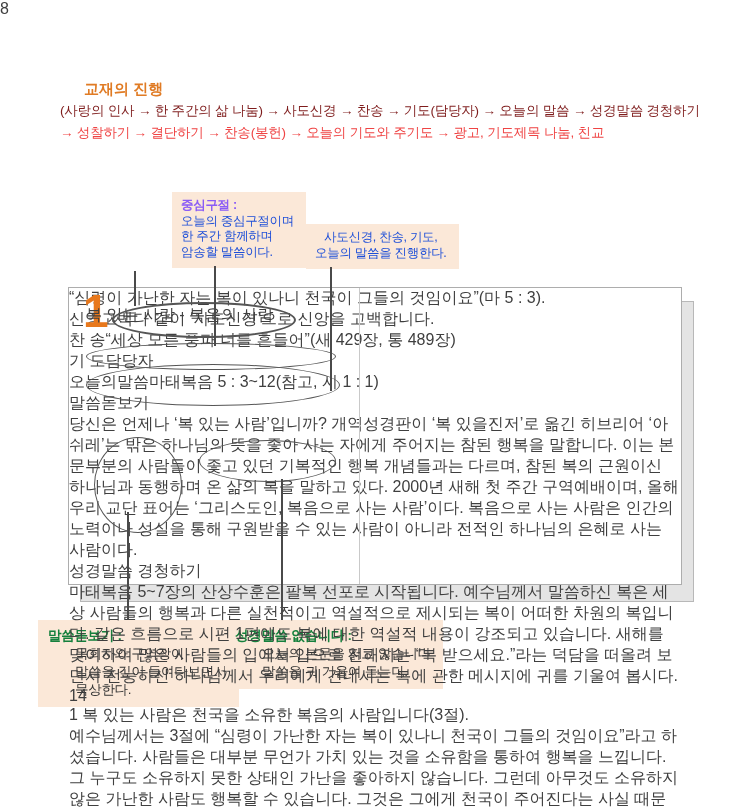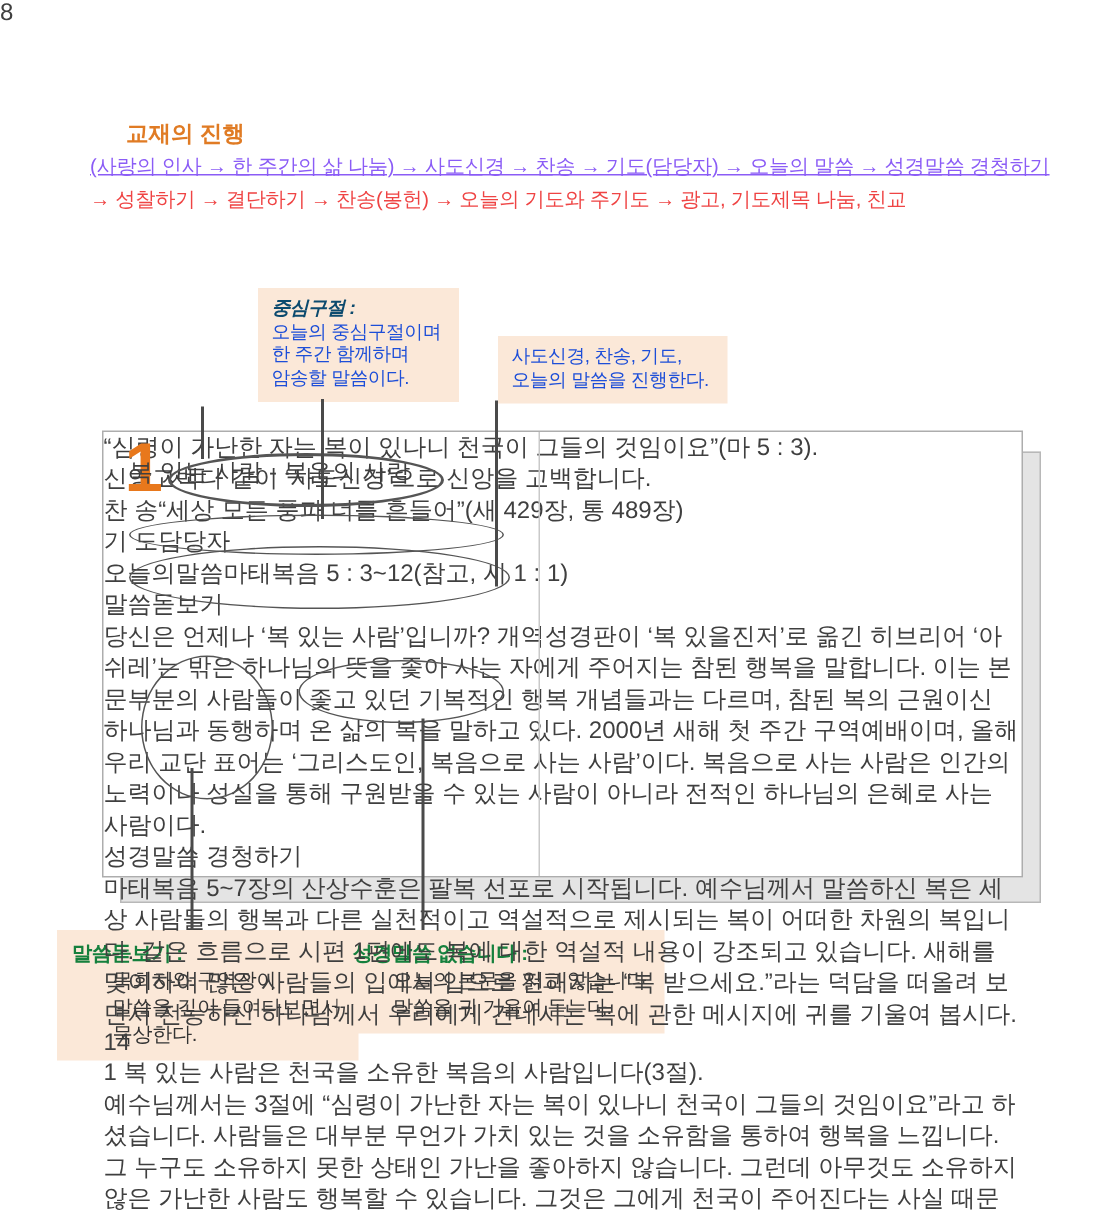--- a/index.html
+++ b/index.html
@@ -1,30 +1,30 @@
 <!DOCTYPE html>
 <html><head>
 <meta charset="utf-8">
 <style>
   html,body{margin:0;padding:0;background:#ffffff;}
   .page{position:relative;width:740px;height:810px;background:#ffffff;overflow:hidden;
         font-family:"Liberation Sans","DejaVu Sans",sans-serif;color:#3f3f3f;}
 
   
   .proc-title{position:absolute;left:84px;top:80px;font-size:15px;font-weight:bold;color:#e07b24;}
-  .proc-line1{position:absolute;left:60px;top:100px;width:670px;font-size:13.5px;line-height:21px;color:#8b5cf6;letter-spacing:-0.2px;text-decoration:underline;}
+  .proc-line1{position:absolute;left:60px;top:100px;width:670px;font-size:13.5px;line-height:21px;color:#7f1d1d;letter-spacing:-0.2px;}
   .proc-line2{position:absolute;left:60px;top:122px;width:670px;font-size:13.5px;line-height:21px;color:#ef4444;letter-spacing:-0.2px;}
 
   
   .callout{position:absolute;background:#fbe8d8;padding:6px 12px 8px 9px;font-size:12.5px;line-height:15.5px;color:#2f2f2f;letter-spacing:-0.3px;white-space:nowrap;}
-  .callout .co-head{font-weight:bold;color:#0c4a6e;font-style:italic;}
+  .callout .co-head{font-weight:bold;color:#8b5cf6;}
   .callout .co-body{white-space:pre-line;color:#1d4ed8;}
   .co-jemok{left:37px;top:206px;}
   .co-jungsim{left:172px;top:192px;}
-  .co-sado{left:332px;top:224px;}
+  .co-sado{left:306px;top:224px;text-align:center;}
   .callout-bottom{position:absolute;background:#fbe8d8;padding:7px 12px 8px 10px;font-size:13.5px;line-height:18px;color:#2f2f2f;letter-spacing:-0.3px;white-space:nowrap;}
   .callout-bottom .co-head{font-weight:bold;color:#15803d;}
   .callout-bottom .co-body{white-space:pre-line;color:#333;margin-left:27px;}
   .co-donbogi{left:38px;top:620px;}
   .co-gyeong{left:225px;top:620px;}
 
   
   .ann-line{position:absolute;width:2px;background:#4a4a4a;z-index:30;}
   .ln-title{left:134px;top:271px;height:35px;}
   .ln-verse{left:214px;top:266px;height:80px;}

